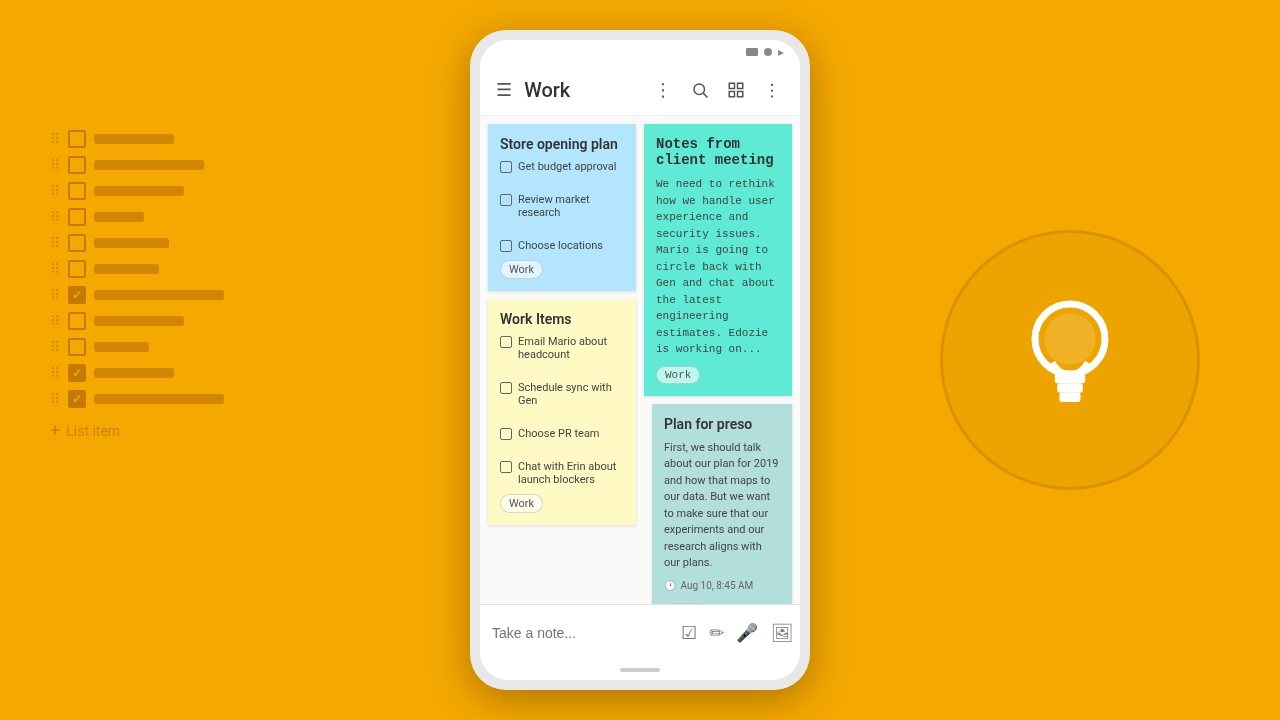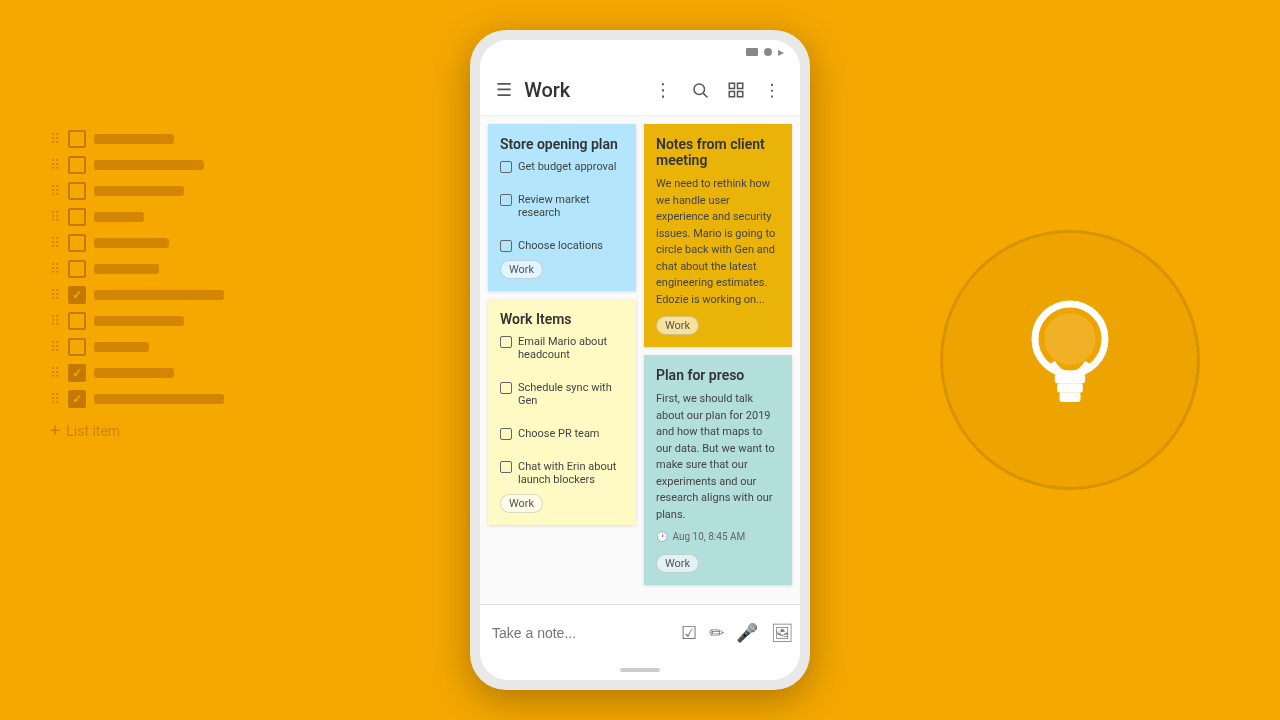--- a/index.html
+++ b/index.html
@@ -172,21 +172,21 @@
       background: #fafafa;
     }
     .note-card {
       background: #fff;
       border-radius: 0;
       padding: 12px;
       box-shadow: 0 1px 3px rgba(0,0,0,0.12);
     }
     .note-card.blue { background: #b3e5fc; }
     .note-card.yellow { background: #fff9c4; }
-    .note-card.teal { background: #b2dfdb; }
+    .note-card.teal { background: #b2dfdb; margin-left: 8px; }
     .note-title {
       font-size: 14px;
       font-weight: 600;
       color: #333;
       margin-bottom: 8px;
     }
     .note-checklist {
       display: flex;
       flex-direction: column;
       gap: 20px;
@@ -453,21 +453,21 @@
                   <div class="note-check-box"></div>
                   <span>Chat with Erin about launch blockers</span>
                 </div>
               </div>
               <span class="note-tag">Work</span>
             </div>
           </div>
 
           <div class="right-col">
 
-            <div class="note-card" style="background:#eab308;">
+            <div class="note-card" style="background:#5eead4;font-family:Liberation Mono, monospace;">
               <div class="note-title">Notes from client meeting</div>
               <div class="note-body">We need to rethink how we handle user experience and security issues. Mario is going to circle back with Gen and chat about the latest engineering estimates. Edozie is working on...</div>
               <span class="note-tag">Work</span>
             </div>
 
             <div class="note-card teal">
               <div class="note-title">Plan for preso</div>
               <div class="note-body">First, we should talk about our plan for 2019 and how that maps to our data. But we want to make sure that our experiments and our research aligns with our plans.</div>
               <div class="note-time">
                 <span>🕐</span>

